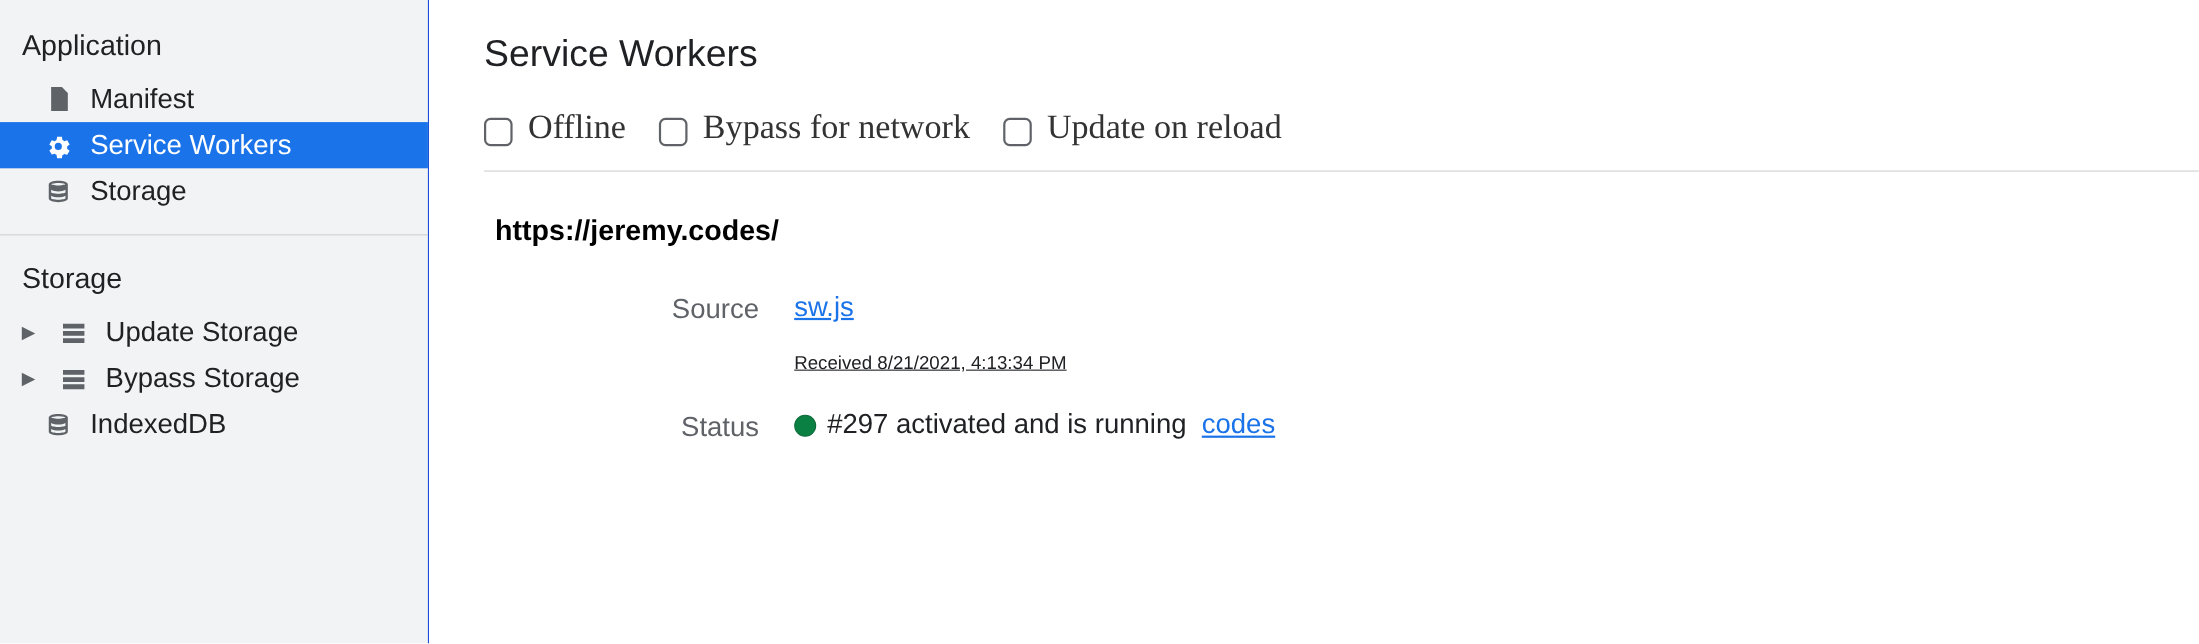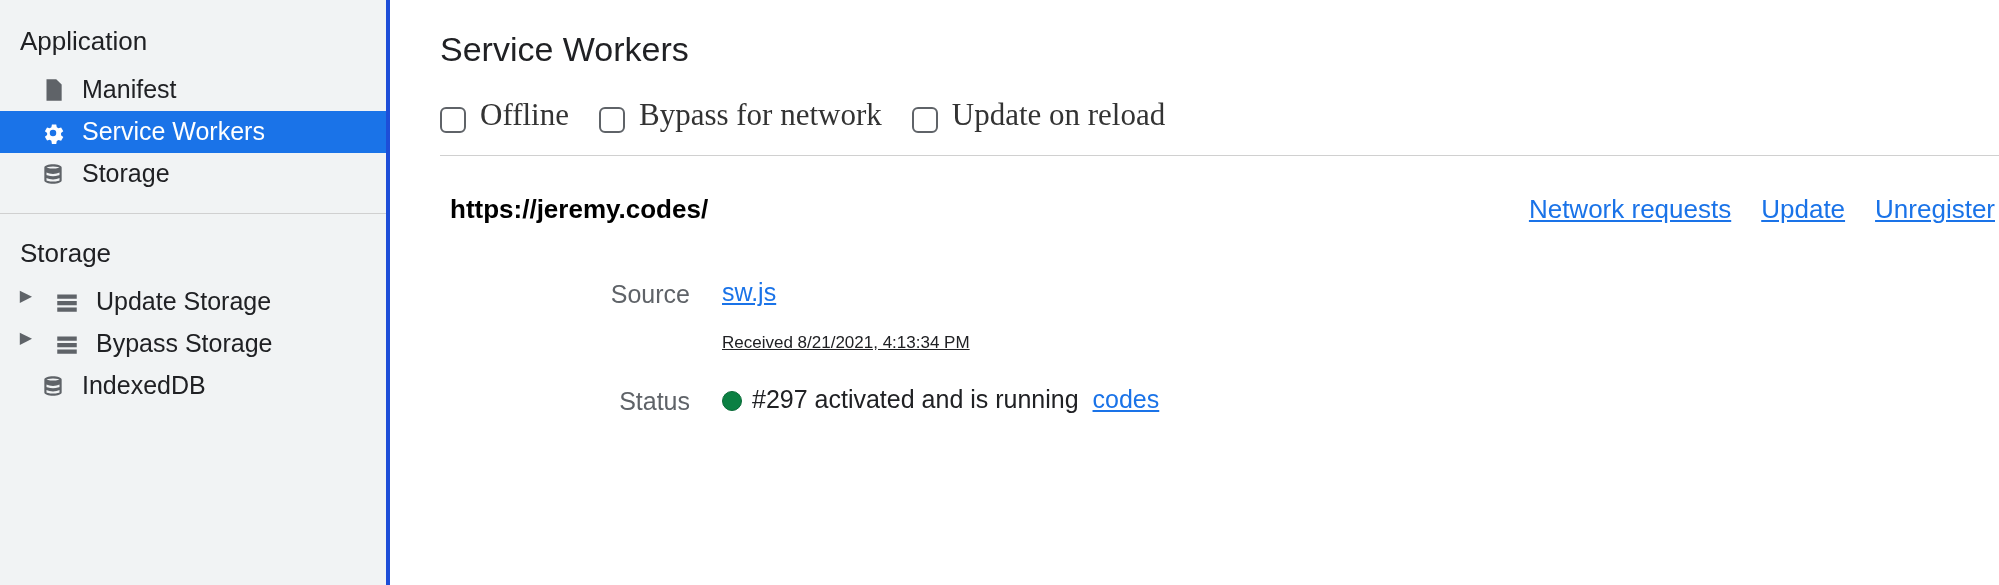--- a/index.html
+++ b/index.html
@@ -9,32 +9,33 @@
       color: #202124;
       display: flex;
       height: 585px;
       width: 1999px;
       overflow: hidden;
       background: #ffffff;
     }
     .sidebar {
       width: 390px;
       background: #f1f3f4;
-      border-right: 4px solid #1d4ed8;
+      border-right: 1px solid #1d4ed8;
       padding-top: 18px;
       flex-shrink: 0;
     }
     .section-heading {
       font-size: 26px;
       font-weight: 400;
       color: #202124;
       padding: 8px 20px 12px 20px;
     }
     .tree-item {
       display: flex;
+      align-items: center;
       padding: 6px 20px 6px 38px;
       gap: 14px;
       cursor: pointer;
       font-size: 25px;
       color: #202124;
     }
     .tree-item.selected {
       background: #1a73e8;
       color: #ffffff;
     }
@@ -117,21 +118,21 @@
       display: flex;
       gap: 30px;
       font-size: 26px;
     }
     .link {
       color: #1a73e8;
       text-decoration: underline;
       cursor: pointer;
     }
     .kv-grid {
-      margin-top: 53px;
+      margin-top: 40px;
       display: grid;
       grid-template-columns: 250px 1fr;
       row-gap: 30px;
       column-gap: 24px;
       align-items: start;
       gap: 32px;
     }
     .kv-label {
       text-align: right;
       font-size: 25px;
@@ -239,25 +240,20 @@
     </label>
     <label class="checkbox-group">
       <span class="checkbox-box"></span>
       <span>Update on reload</span>
     </label>
   </div>
 
   <div class="sw-block">
     <div class="sw-header">
       <span class="sw-origin">https://jeremy.codes/</span>
-      <div class="sw-links">
-        <span class="link">Network requests</span>
-        <span class="link">Update</span>
-        <span class="link">Unregister</span>
-      </div>
     </div>
 
     <div class="kv-grid">
       <div class="kv-label">Source</div>
       <div class="kv-value">
         <span class="link">sw.js</span>
         <div class="received-text">Received 8/21/2021, 4:13:34 PM</div>
       </div>
 
       <div class="kv-label">Status</div>

